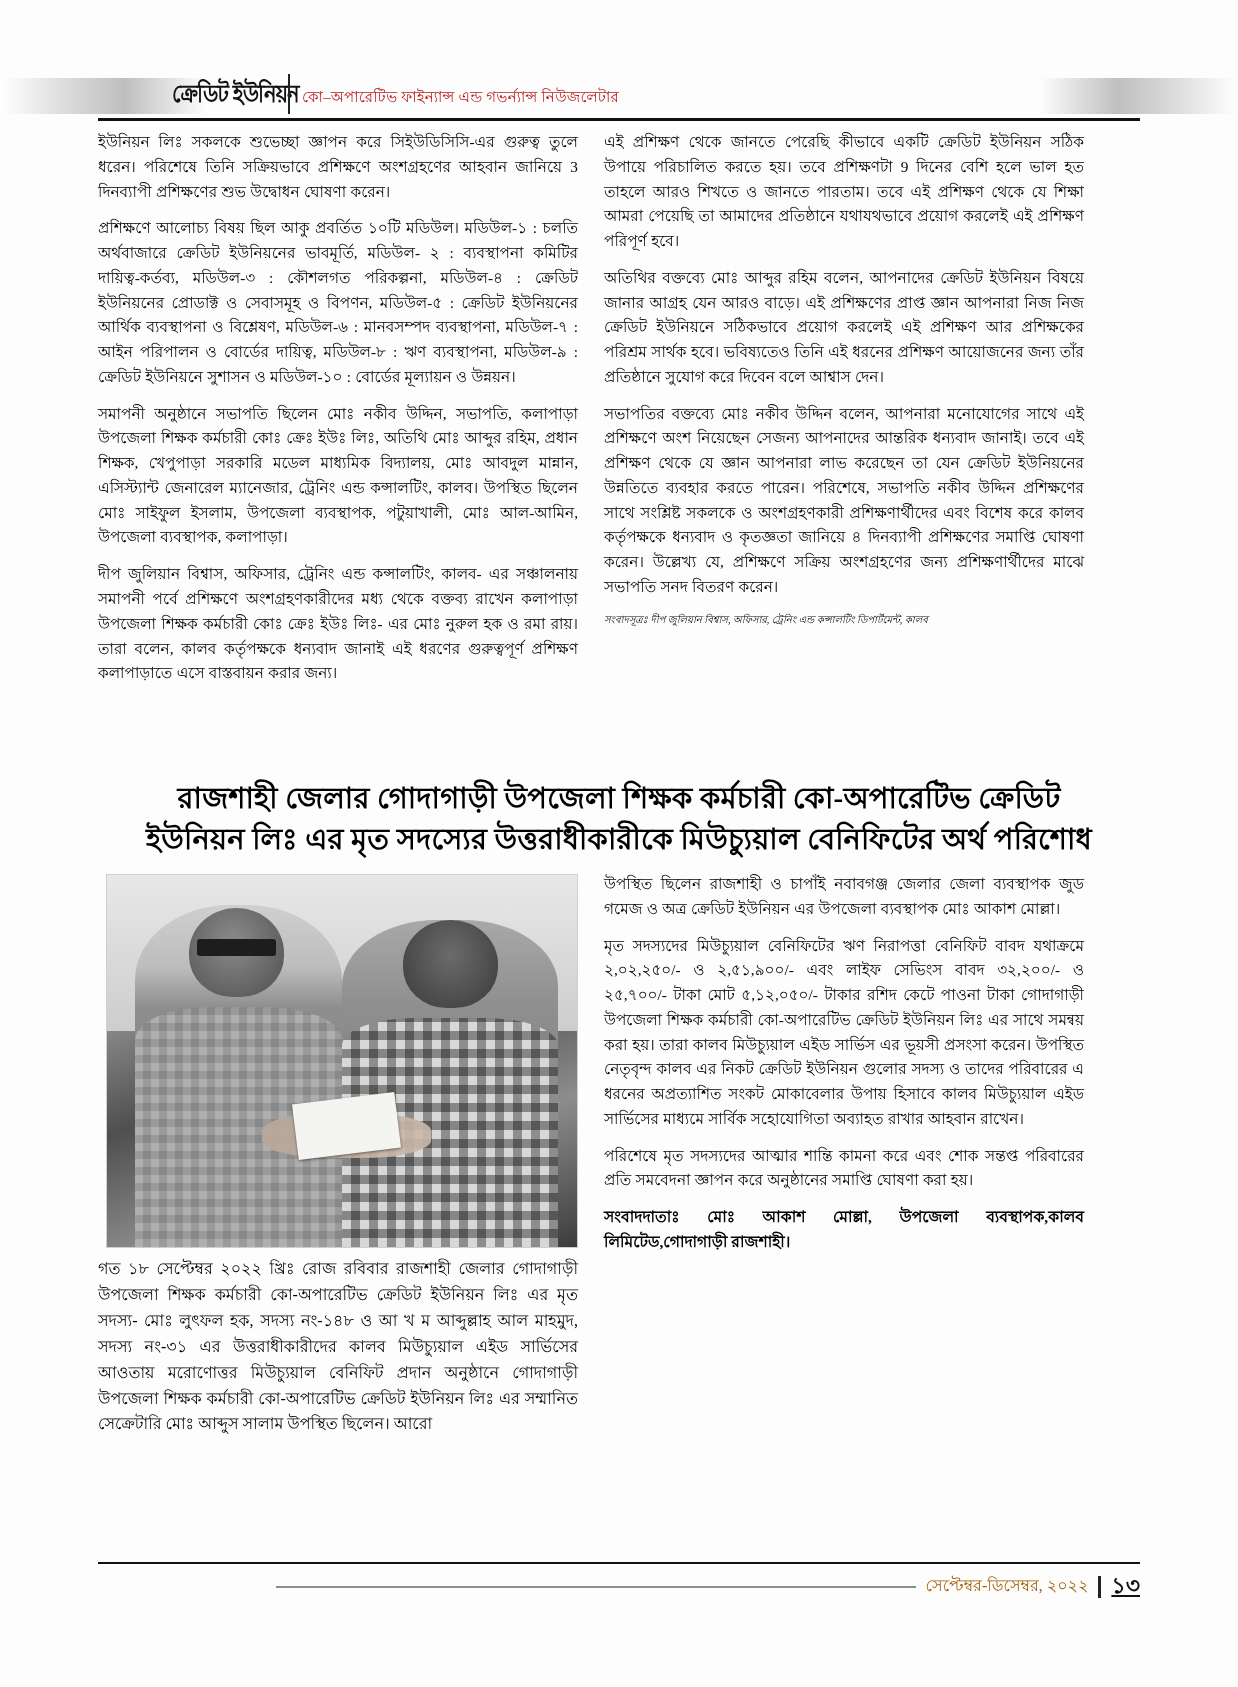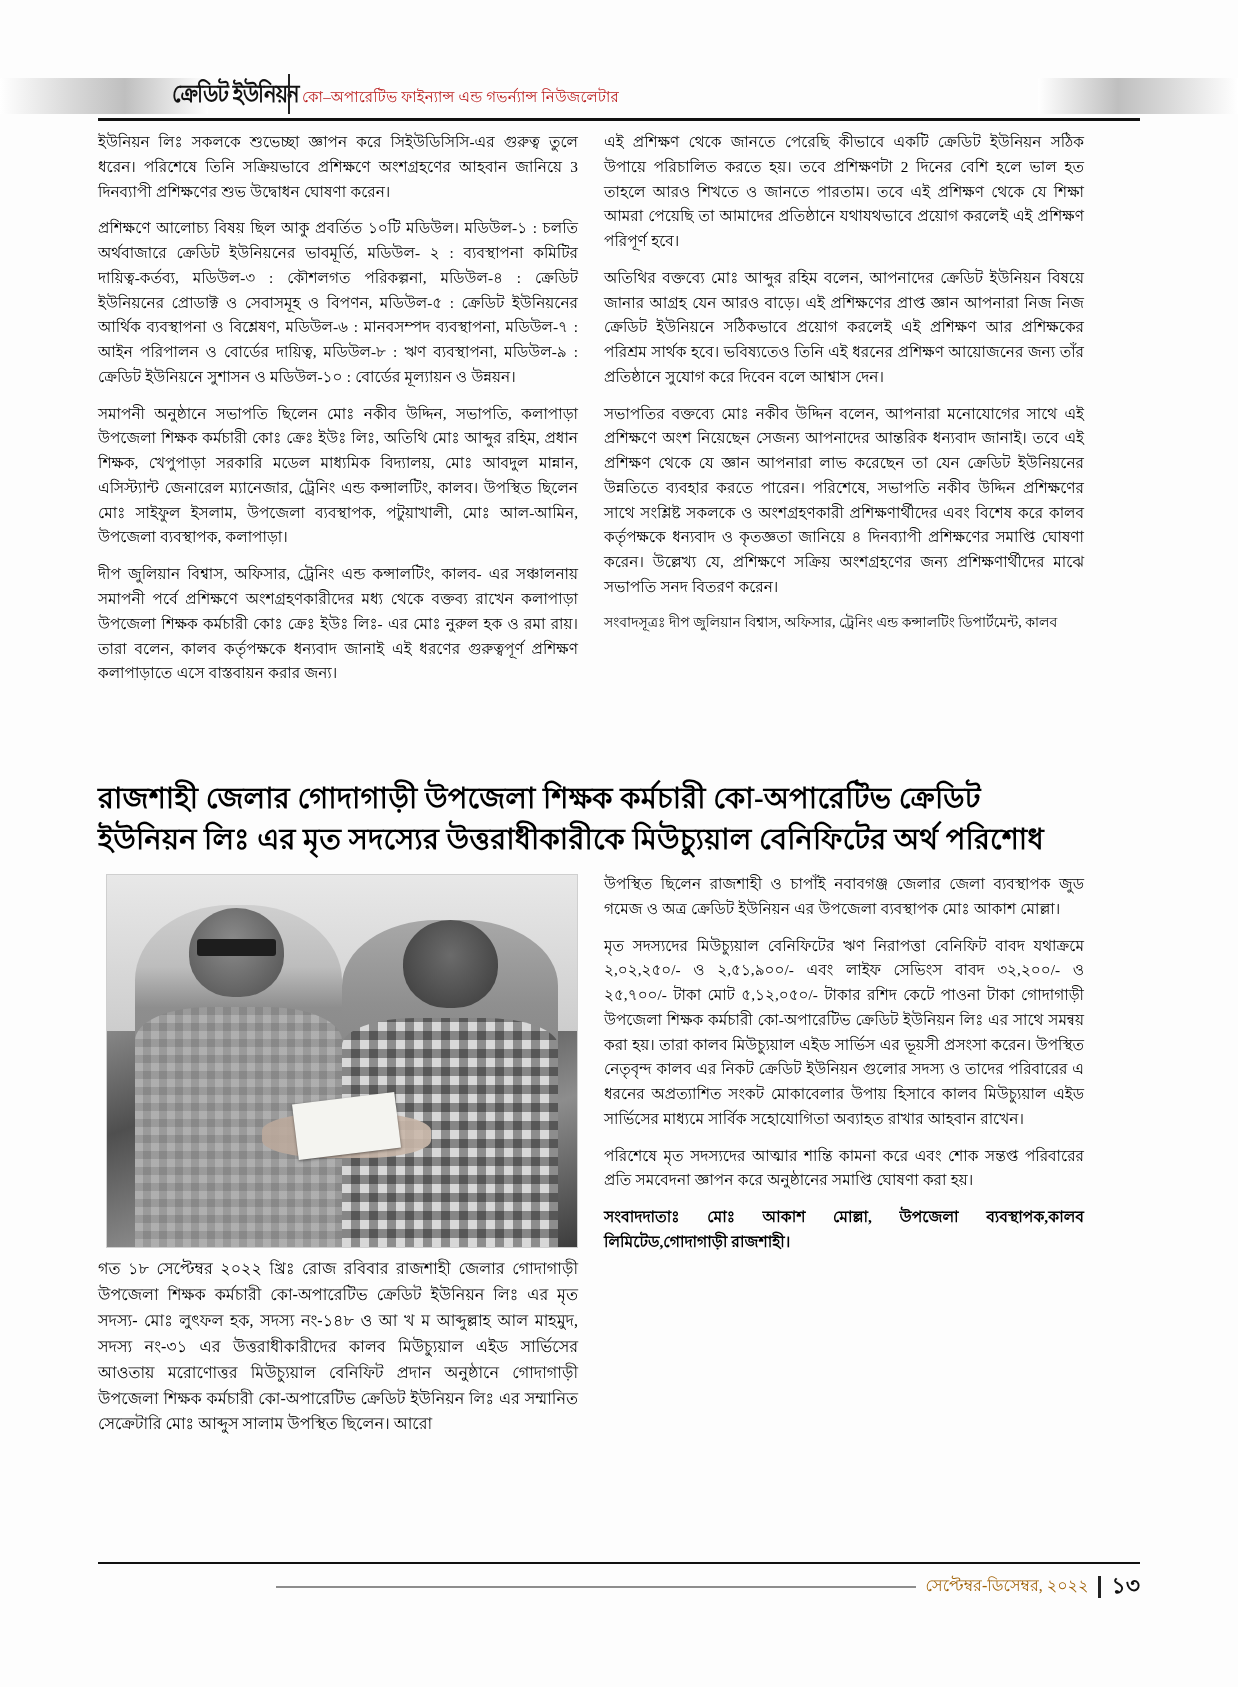--- a/index.html
+++ b/index.html
@@ -61,27 +61,29 @@
   p.body{
     margin:0 0 12px 0;
     font-size:15.3px;
     line-height:1.62;
     text-align:justify;
     text-justify:inter-word;
     word-spacing:.5px;
   }
   p.src{
     margin:6px 0 12px 0;
-    font-size:14px;line-height:1.6;
+    font-size:10px;line-height:1.6;
     text-align:justify;
+    font-style:italic;
   }
 
   
   .headline{
     position:absolute;left:98px;top:778px;width:1042px;
+    text-align:center;
     font-family:"Liberation Serif", serif;
     font-weight:bold;
     font-size:29px;
     line-height:1.42;
     letter-spacing:.2px;
   }
   .headline div{display:block;}
 
   
   .sec2{
@@ -168,21 +170,21 @@
     display:flex;align-items:center;justify-content:flex-end;gap:10px;
   }
   .foot-line{
     flex:1;height:2px;background:#8d8d8d;max-width:640px;
   }
   .foot-date{
     font-size:16px;color:#a16207;
   }
   .foot-bar{width:3px;height:22px;background:#222;}
   .foot-page{
-    font-size:22px;font-weight:bold;color:#111;
+    font-size:22px;font-weight:bold;color:#111;text-decoration:underline;
   }
 </style>
 </head>
 <body>
 
 <div class="page">
 
   <div class="masthead">
     <div class="masthead-grad"></div>
     <div class="masthead-grad-right"></div>
@@ -193,21 +195,21 @@
   <div class="rule-top"></div>
 
   <div class="sec1">
     <div class="col">
       <p class="body">ইউনিয়ন লিঃ সকলকে শুভেচ্ছা জ্ঞাপন করে সিইউডিসিসি-এর গুরুত্ব তুলে ধরেন। পরিশেষে তিনি সক্রিয়ভাবে প্রশিক্ষণে অংশগ্রহণের আহবান জানিয়ে 3 দিনব্যাপী প্রশিক্ষণের শুভ উদ্বোধন ঘোষণা করেন।</p>
       <p class="body">প্রশিক্ষণে আলোচ্য বিষয় ছিল আকু প্রবর্তিত ১০টি মডিউল। মডিউল-১ : চলতি অর্থবাজারে ক্রেডিট ইউনিয়নের ভাবমূর্তি, মডিউল- ২ : ব্যবস্থাপনা কমিটির দায়িত্ব-কর্তব্য, মডিউল-৩ : কৌশলগত পরিকল্পনা, মডিউল-৪ : ক্রেডিট ইউনিয়নের প্রোডাক্ট ও সেবাসমূহ ও বিপণন, মডিউল-৫ : ক্রেডিট ইউনিয়নের আর্থিক ব্যবস্থাপনা ও বিশ্লেষণ, মডিউল-৬ : মানবসম্পদ ব্যবস্থাপনা, মডিউল-৭ : আইন পরিপালন ও বোর্ডের দায়িত্ব, মডিউল-৮ : ঋণ ব্যবস্থাপনা, মডিউল-৯ : ক্রেডিট ইউনিয়নে সুশাসন ও মডিউল-১০ : বোর্ডের মূল্যায়ন ও উন্নয়ন।</p>
       <p class="body">সমাপনী অনুষ্ঠানে সভাপতি ছিলেন মোঃ নকীব উদ্দিন, সভাপতি, কলাপাড়া উপজেলা শিক্ষক কর্মচারী কোঃ ক্রেঃ ইউঃ লিঃ, অতিথি মোঃ আব্দুর রহিম, প্রধান শিক্ষক, খেপুপাড়া সরকারি মডেল মাধ্যমিক বিদ্যালয়, মোঃ আবদুল মান্নান, এসিস্ট্যান্ট জেনারেল ম্যানেজার, ট্রেনিং এন্ড কন্সালটিং, কালব। উপস্থিত ছিলেন মোঃ সাইফুল ইসলাম, উপজেলা ব্যবস্থাপক, পটুয়াখালী, মোঃ আল-আমিন, উপজেলা ব্যবস্থাপক, কলাপাড়া।</p>
       <p class="body">দীপ জুলিয়ান বিশ্বাস, অফিসার, ট্রেনিং এন্ড কন্সালটিং, কালব- এর সঞ্চালনায় সমাপনী পর্বে প্রশিক্ষণে অংশগ্রহণকারীদের মধ্য থেকে বক্তব্য রাখেন কলাপাড়া উপজেলা শিক্ষক কর্মচারী কোঃ ক্রেঃ ইউঃ লিঃ- এর মোঃ নুরুল হক ও রমা রায়। তারা বলেন, কালব কর্তৃপক্ষকে ধন্যবাদ জানাই এই ধরণের গুরুত্বপূর্ণ প্রশিক্ষণ কলাপাড়াতে এসে বাস্তবায়ন করার জন্য।</p>
     </div>
     <div class="col">
-      <p class="body">এই প্রশিক্ষণ থেকে জানতে পেরেছি কীভাবে একটি ক্রেডিট ইউনিয়ন সঠিক উপায়ে পরিচালিত করতে হয়। তবে প্রশিক্ষণটা 2 দিনের বেশি হলে ভাল হত তাহলে আরও শিখতে ও জানতে পারতাম। তবে এই প্রশিক্ষণ থেকে যে শিক্ষা আমরা পেয়েছি তা আমাদের প্রতিষ্ঠানে যথাযথভাবে প্রয়োগ করলেই এই প্রশিক্ষণ পরিপূর্ণ হবে।</p>
+      <p class="body">এই প্রশিক্ষণ থেকে জানতে পেরেছি কীভাবে একটি ক্রেডিট ইউনিয়ন সঠিক উপায়ে পরিচালিত করতে হয়। তবে প্রশিক্ষণটা 9 দিনের বেশি হলে ভাল হত তাহলে আরও শিখতে ও জানতে পারতাম। তবে এই প্রশিক্ষণ থেকে যে শিক্ষা আমরা পেয়েছি তা আমাদের প্রতিষ্ঠানে যথাযথভাবে প্রয়োগ করলেই এই প্রশিক্ষণ পরিপূর্ণ হবে।</p>
       <p class="body">অতিথির বক্তব্যে মোঃ আব্দুর রহিম বলেন, আপনাদের ক্রেডিট ইউনিয়ন বিষয়ে জানার আগ্রহ যেন আরও বাড়ে। এই প্রশিক্ষণের প্রাপ্ত জ্ঞান আপনারা নিজ নিজ ক্রেডিট ইউনিয়নে সঠিকভাবে প্রয়োগ করলেই এই প্রশিক্ষণ আর প্রশিক্ষকের পরিশ্রম সার্থক হবে। ভবিষ্যতেও তিনি এই ধরনের প্রশিক্ষণ আয়োজনের জন্য তাঁর প্রতিষ্ঠানে সুযোগ করে দিবেন বলে আশ্বাস দেন।</p>
       <p class="body">সভাপতির বক্তব্যে মোঃ নকীব উদ্দিন বলেন, আপনারা মনোযোগের সাথে এই প্রশিক্ষণে অংশ নিয়েছেন সেজন্য আপনাদের আন্তরিক ধন্যবাদ জানাই। তবে এই প্রশিক্ষণ থেকে যে জ্ঞান আপনারা লাভ করেছেন তা যেন ক্রেডিট ইউনিয়নের উন্নতিতে ব্যবহার করতে পারেন। পরিশেষে, সভাপতি নকীব উদ্দিন প্রশিক্ষণের সাথে সংশ্লিষ্ট সকলকে ও অংশগ্রহণকারী প্রশিক্ষণার্থীদের এবং বিশেষ করে কালব কর্তৃপক্ষকে ধন্যবাদ ও কৃতজ্ঞতা জানিয়ে ৪ দিনব্যাপী প্রশিক্ষণের সমাপ্তি ঘোষণা করেন। উল্লেখ্য যে, প্রশিক্ষণে সক্রিয় অংশগ্রহণের জন্য প্রশিক্ষণার্থীদের মাঝে সভাপতি সনদ বিতরণ করেন।</p>
       <p class="src">সংবাদসূত্রঃ দীপ জুলিয়ান বিশ্বাস, অফিসার, ট্রেনিং এন্ড কন্সালটিং ডিপার্টমেন্ট, কালব</p>
     </div>
   </div>
 
   <div class="headline">
     <div>রাজশাহী জেলার গোদাগাড়ী উপজেলা শিক্ষক কর্মচারী কো-অপারেটিভ ক্রেডিট</div>
     <div>ইউনিয়ন লিঃ এর মৃত সদস্যের উত্তরাধীকারীকে মিউচ্যুয়াল বেনিফিটের অর্থ পরিশোধ</div>
   </div>

